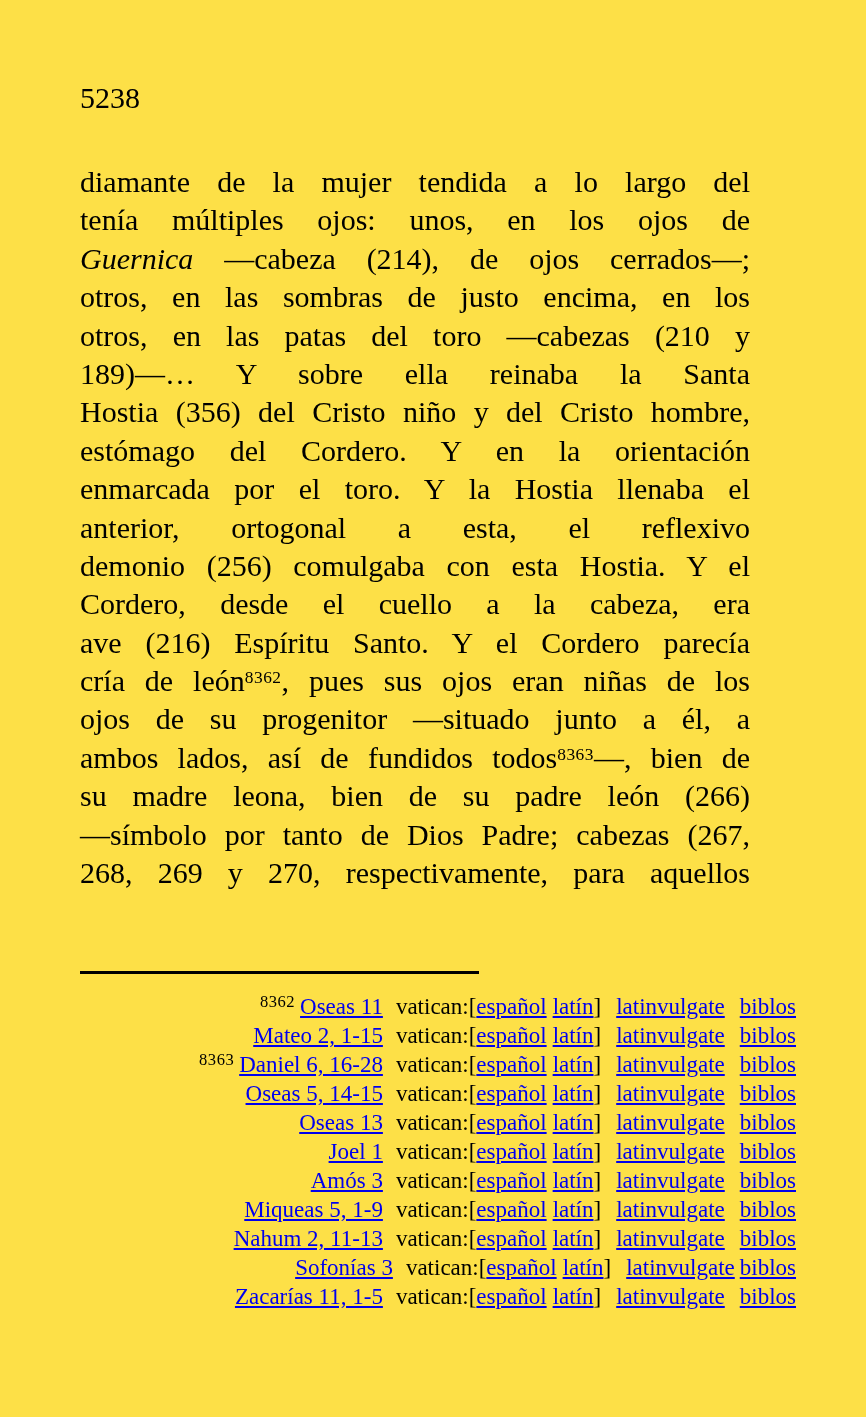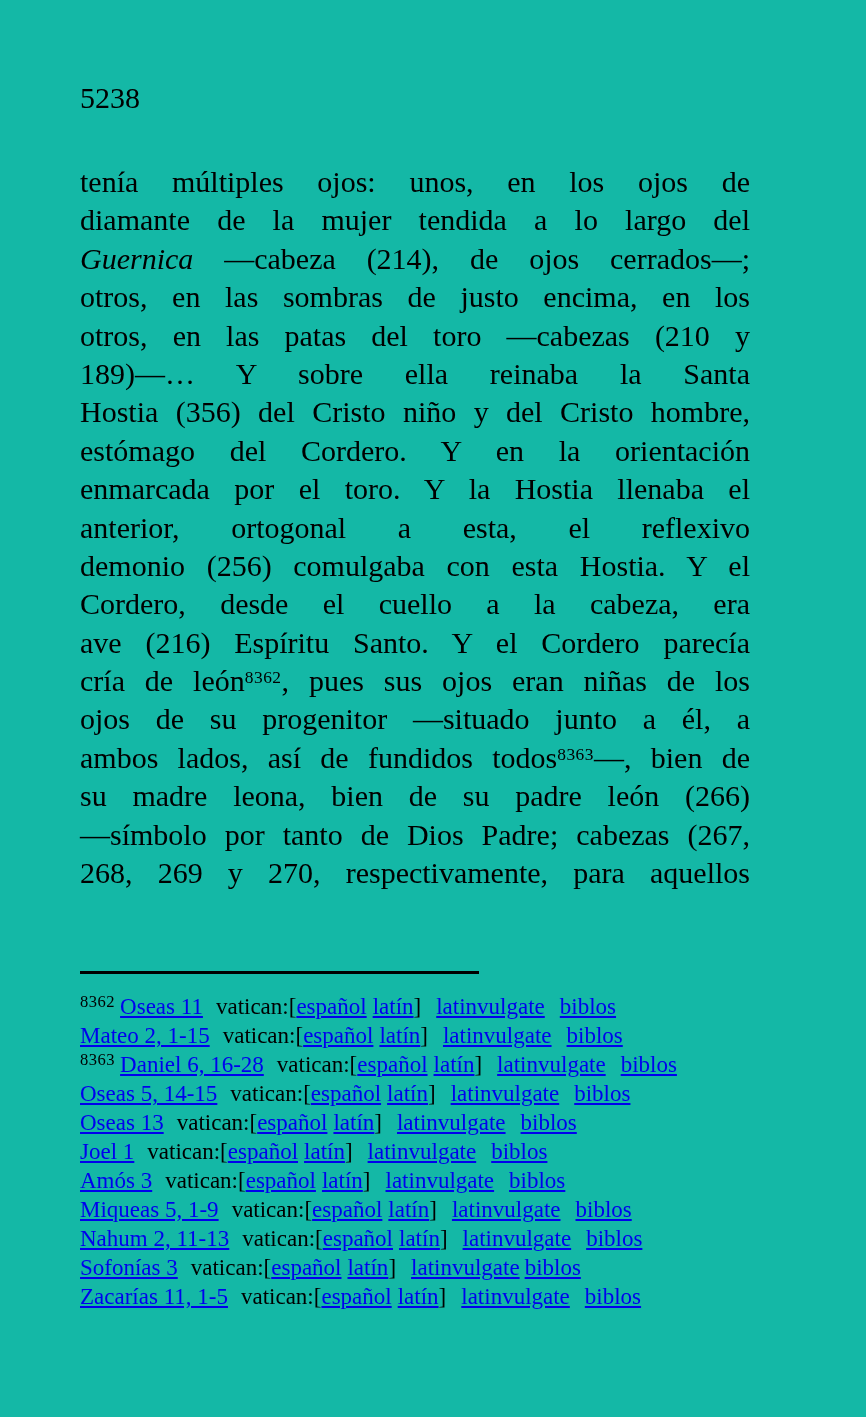--- a/index.html
+++ b/index.html
@@ -6,21 +6,21 @@
   body {
     width: 866px; height: 1417px;
     background: #ffffff;
     color: #000000;
     font-family: "Liberation Serif", "DejaVu Serif", serif;
   }
   .page {
     position: relative;
     width: 866px; height: 1417px;
     overflow: hidden;
-    background: #14b8a6;
+    background: #fde047;
   }
   .page-number {
     position: absolute;
     left: 80px; top: 81px;
     font-size: 30px;
     line-height: 1.1;
   }
   .body-text {
     position: absolute;
     left: 80px; top: 163px;
@@ -45,20 +45,21 @@
   .fn-sep {
     position: absolute;
     left: 80px; top: 971px;
     width: 399px; height: 3px;
     background: #000000;
   }
   .footnotes {
     position: absolute;
     left: 80px; top: 992px;
     width: 716px;
+    text-align: right;
   }
   .fn-line {
     font-size: 23px;
     line-height: 29px;
     height: 29px;
     white-space: nowrap;
   }
   .fn-marker {
     font-size: 72%;
     line-height: 0;
@@ -77,22 +78,22 @@
   .gap-c { display: inline-block; width: 15px; }
   .gap-c.tight { width: 5px; }
   .sp-small { display: inline-block; width: 6px; }
 </style>
 </head>
 <body>
 
 <div class="page">
   <div class="page-number">5238</div>
   <div class="body-text" id="body-text">
+      <div class="body-line"><span>diamante de la mujer tendida a lo largo del</span></div>
       <div class="body-line"><span>tenía múltiples ojos: unos, en los ojos de</span></div>
-      <div class="body-line"><span>diamante de la mujer tendida a lo largo del</span></div>
       <div class="body-line"><span class="seg-italic">Guernica</span><span> —cabeza (214), de ojos cerrados—;</span></div>
       <div class="body-line"><span>otros, en las sombras de justo encima, en los</span></div>
       <div class="body-line"><span>otros, en las patas del toro —cabezas (210 y</span></div>
       <div class="body-line"><span>189)—… Y sobre ella reinaba la Santa</span></div>
       <div class="body-line"><span>Hostia (356) del Cristo niño y del Cristo hombre,</span></div>
       <div class="body-line"><span>estómago del Cordero. Y en la orientación</span></div>
       <div class="body-line"><span>enmarcada por el toro. Y la Hostia llenaba el</span></div>
       <div class="body-line"><span>anterior, ortogonal a esta, el reflexivo</span></div>
       <div class="body-line"><span>demonio (256) comulgaba con esta Hostia. Y el</span></div>
       <div class="body-line"><span>Cordero, desde el cuello a la cabeza, era</span></div>

